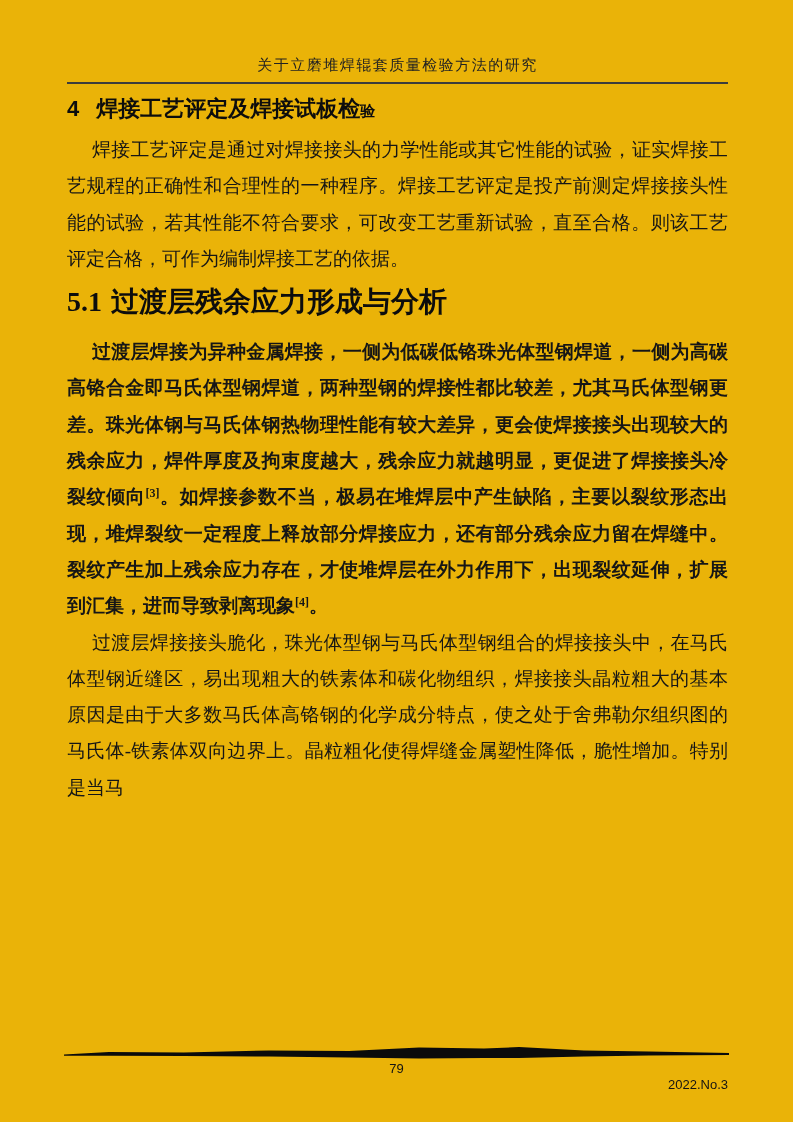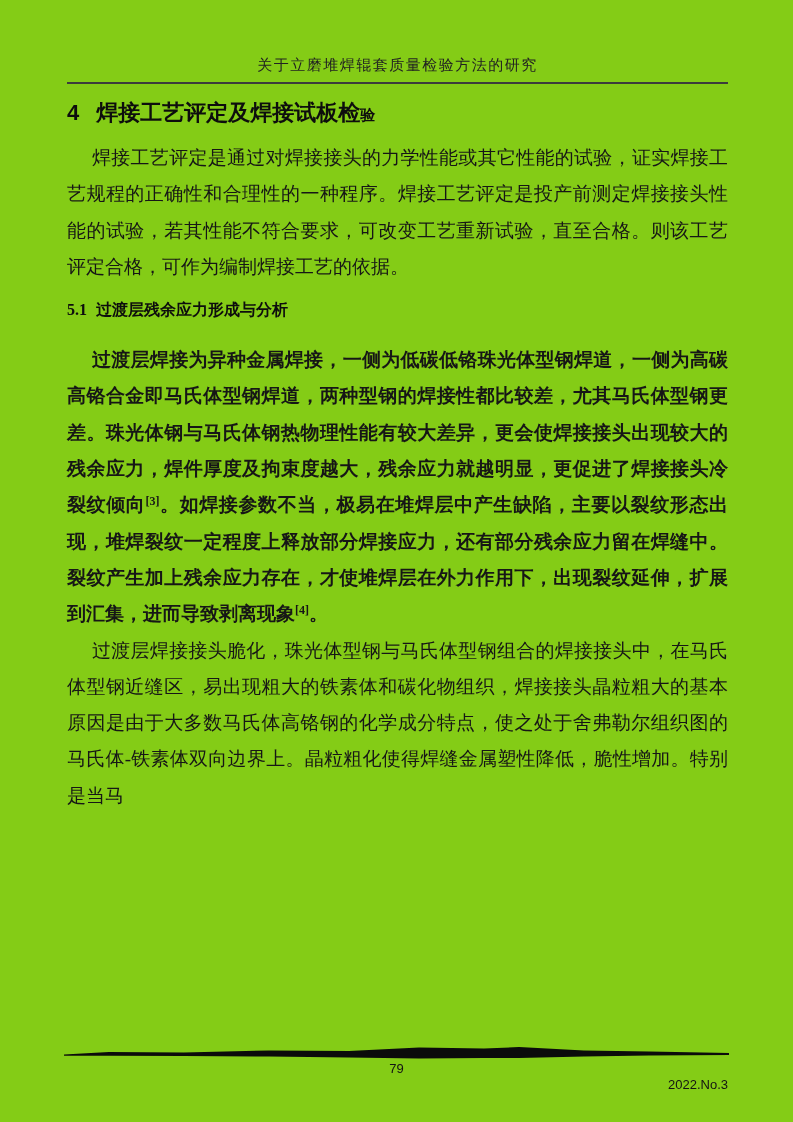--- a/index.html
+++ b/index.html
@@ -1,20 +1,20 @@
 <!DOCTYPE html>
 <html><head>
 <meta charset="utf-8">
 <style>
   html, body { margin: 0; padding: 0; background: #e8e8e8; }
   .page {
     position: relative;
     width: 793px;
     height: 1122px;
-    background: #84cc16;
+    background: #eab308;
     font-family: "Liberation Serif", serif;
     color: #161616;
     overflow: hidden;
     margin: 0 auto;
   }
   .content {
     position: absolute;
     left: 67px;
     width: 661px;
     top: 0;
@@ -30,31 +30,31 @@
     margin-top: 7px;
     border-top: 2px solid #3c3c3c;
     height: 0;
   }
   .h-sec {
     margin: 10px 0 0 0;
     font-family: "Liberation Sans", sans-serif;
     font-size: 22px;
     font-weight: bold;
     color: #0d0d0d;
-    line-height: 38px;
+    line-height: 30px;
   }
   .h-sec .sec-num { margin-right: 17px; }
   .h-sec .small-char {
     font-size: 15px;
     font-weight: 600;
   }
   .h-sub {
     margin: 11px 0 0 0;
     font-family: "Liberation Sans", sans-serif;
-    font-size: 16px;
+    font-size: 28px;
     font-weight: bold;
     color: #0d0d0d;
     line-height: 28px;
   }
   .h-sub .sub-num { margin-right: 9px; font-family: "Liberation Serif", serif; }
   .body-p {
     margin: 0;
     font-size: 19px;
     line-height: 36.3px;
     text-align: justify;

